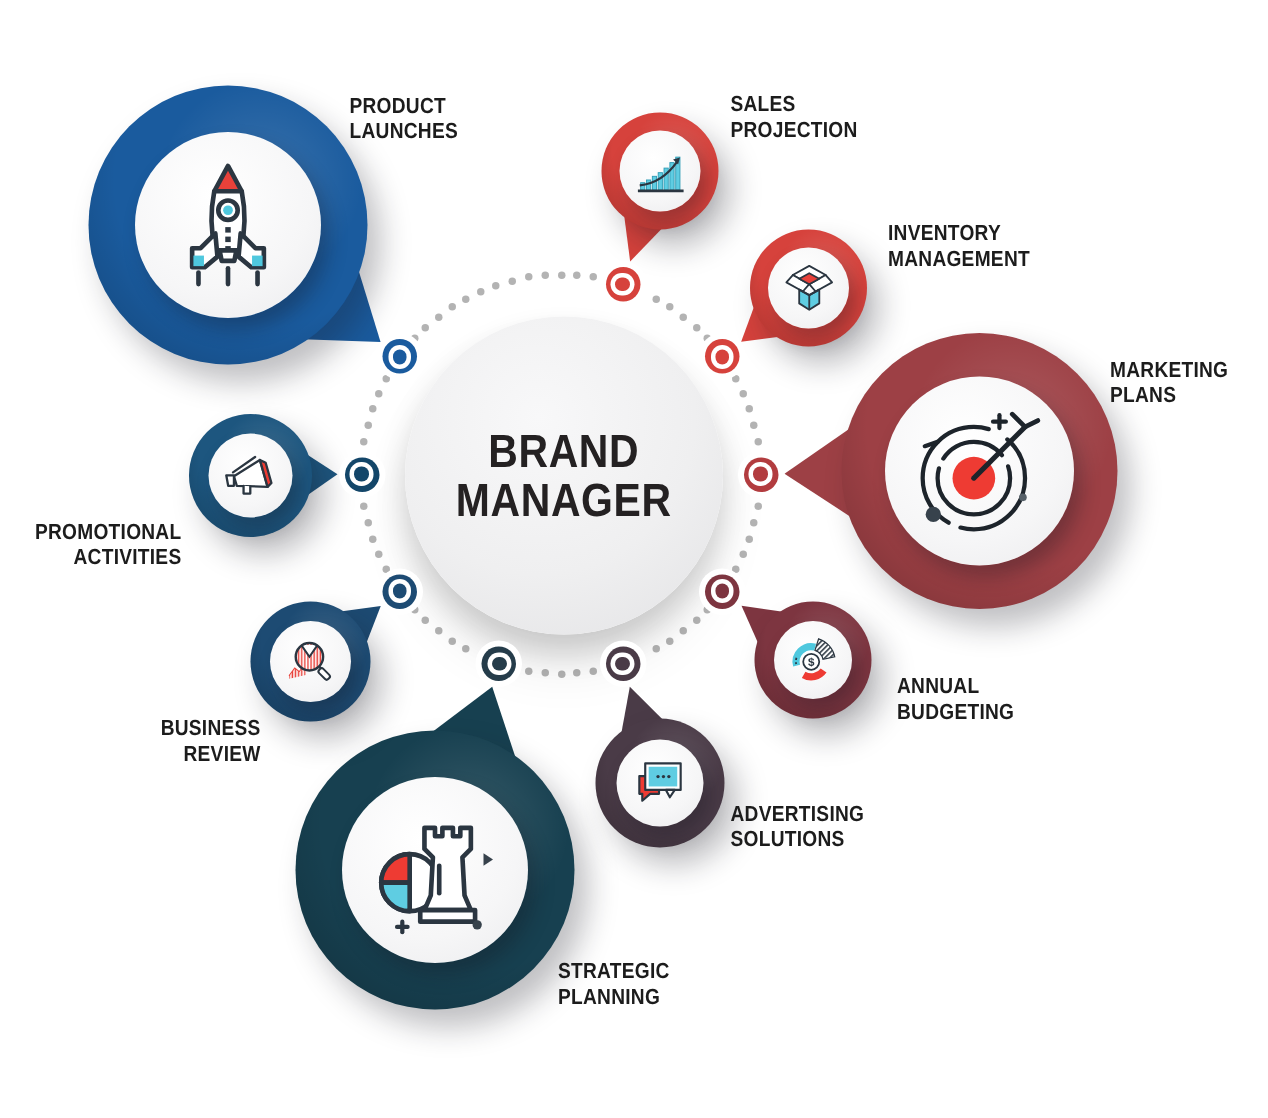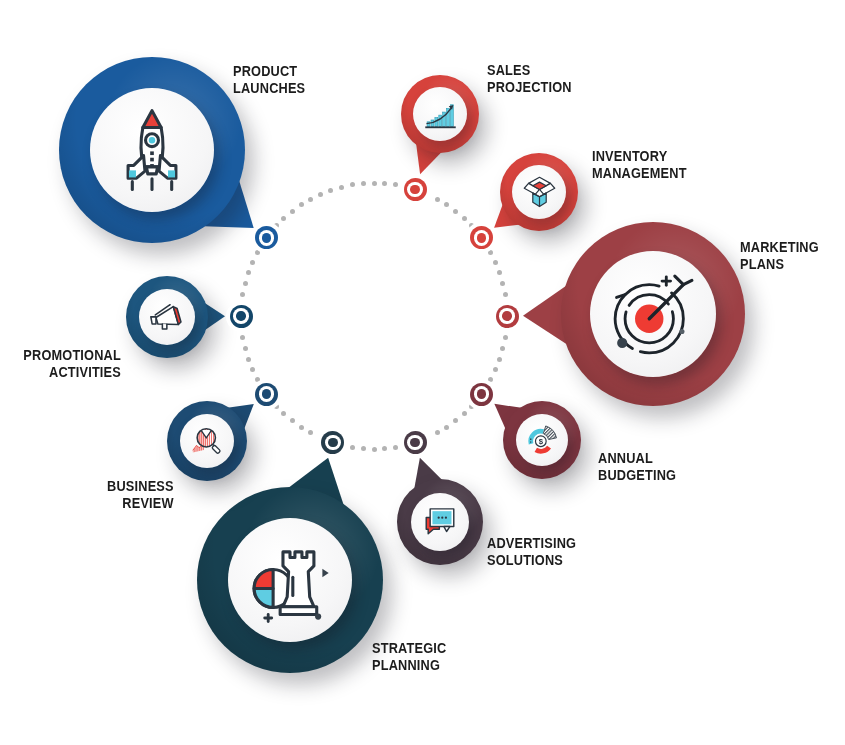--- a/index.html
+++ b/index.html
@@ -236,20 +236,24 @@
       <div class="ring-dot" style="height: 5px; width: 5px; background: rgb(179, 179, 179); left: 453.19px; top: 208.544px;"></div>
       <div class="ring-dot" style="height: 5px; width: 5px; background: rgb(179, 179, 179); left: 461.578px; top: 215.649px;"></div>
       <div class="ring-dot" style="height: 5px; width: 5px; background: rgb(179, 179, 179); left: 469.351px; top: 223.422px;"></div>
       <div class="ring-dot" style="height: 5px; width: 5px; background: rgb(179, 179, 179); left: 488.47px; top: 250.199px;"></div>
       <div class="ring-dot" style="height: 5px; width: 5px; background: rgb(179, 179, 179); left: 493.298px; top: 260.075px;"></div>
       <div class="ring-dot" style="height: 5px; width: 5px; background: rgb(179, 179, 179); left: 497.294px; top: 270.315px;"></div>
       <div class="ring-dot" style="height: 5px; width: 5px; background: rgb(179, 179, 179); left: 500.43px; top: 280.85px;"></div>
       <div class="ring-dot" style="height: 5px; width: 5px; background: rgb(179, 179, 179); left: 502.686px; top: 291.609px;"></div>
     </div>
 
+  <div class="center-circle" id="center-circle" style="left: 270px; top: 211px; height: 212px; width: 212px;">
+    <div class="center-title">BRAND
+MANAGER</div>
+  </div>
 
   <div id="items-layer">
       <div class="bubble" style="left: 59px; top: 57px; height: 186px; width: 186px; background: rgb(26, 91, 158);">
         <div class="bubble-shade"></div>
         <div class="bubble-inner" style="height: 124px; width: 124px;">
           <svg width="90" height="90" viewBox="0 0 64 64">
             <use href="#sym-rocket-icon"></use>
           </svg>
         </div>
       </div>

